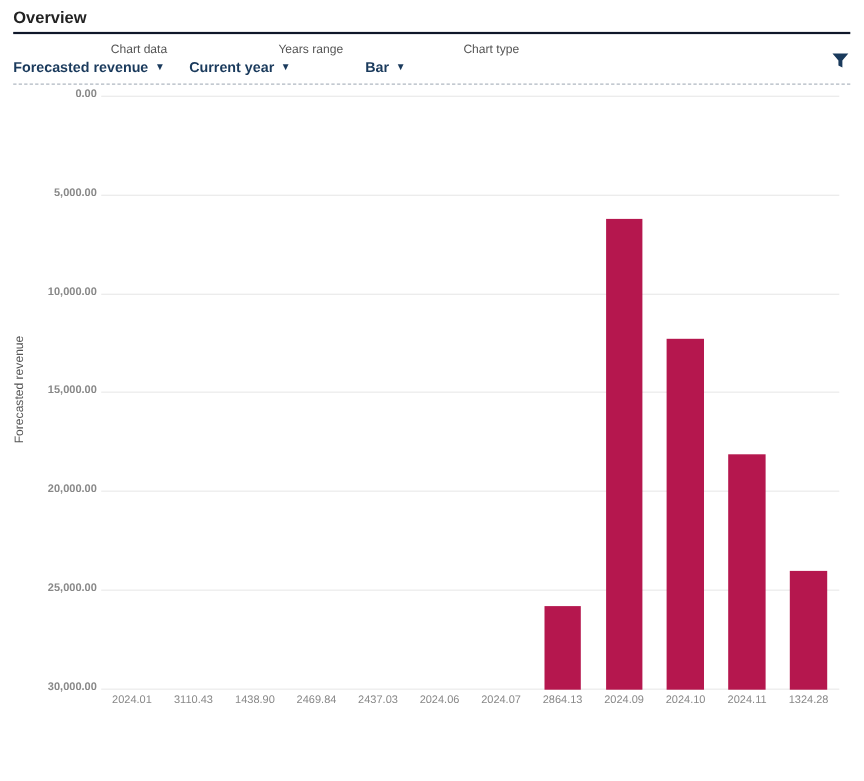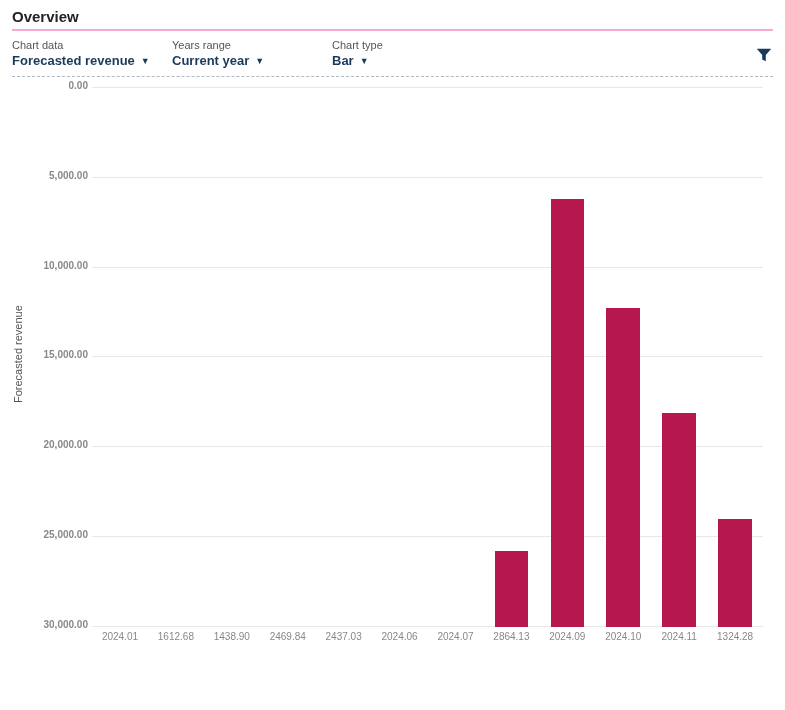--- a/index.html
+++ b/index.html
@@ -1,25 +1,25 @@
 <!DOCTYPE html>
 <html><head>
   <meta charset="utf-8">
   <style>
     * { box-sizing: border-box; margin: 0; padding: 0; }
     body { font-family: Arial, sans-serif; background: #fff; width: 785px; min-height: 710px; }
 
     .page-container { width: 785px; padding: 8px 12px; }
 
-    .title-bar { border-bottom: 2px solid #f9a8d4; padding-bottom: 4px; margin-bottom: 8px; }
+    .title-bar { border-bottom: 2px solid #0f172a; padding-bottom: 4px; margin-bottom: 8px; }
     .title-bar h1 { font-size: 15px; font-weight: bold; color: #222; }
 
     .controls { display: flex; align-items: flex-end; gap: 0; margin-bottom: 10px; border-bottom: 1.5px dashed #b0b8c1; padding-bottom: 8px; }
 
-    .control-group { display: flex; flex-direction: column; margin-right: 20px; }
+    .control-group { display: flex; flex-direction: column; margin-right: 20px; text-align: right; }
     .control-group label { font-size: 11px; color: #555; margin-bottom: 2px; }
     .control-group .dropdown {
       display: flex; align-items: center; gap: 4px;
       font-size: 13px; font-weight: bold; color: #1a3a5c;
       cursor: pointer; min-width: 140px;
     }
     .control-group .dropdown .arrow {
       font-size: 9px; color: #1a3a5c; margin-left: 2px;
     }
 
@@ -181,21 +181,21 @@
             </div>
             <div class="bar-col">
               <div class="bar" style="height: 20%;"></div>
             </div>
           </div>
 
       </div>
 
       <div class="x-axis" id="x-axis">
           <div class="x-label">2024.01</div>
-          <div class="x-label">1612.68</div>
+          <div class="x-label">3110.43</div>
           <div class="x-label">1438.90</div>
           <div class="x-label">2469.84</div>
           <div class="x-label">2437.03</div>
           <div class="x-label">2024.06</div>
           <div class="x-label">2024.07</div>
           <div class="x-label">2864.13</div>
           <div class="x-label">2024.09</div>
           <div class="x-label">2024.10</div>
           <div class="x-label">2024.11</div>
           <div class="x-label">1324.28</div>

